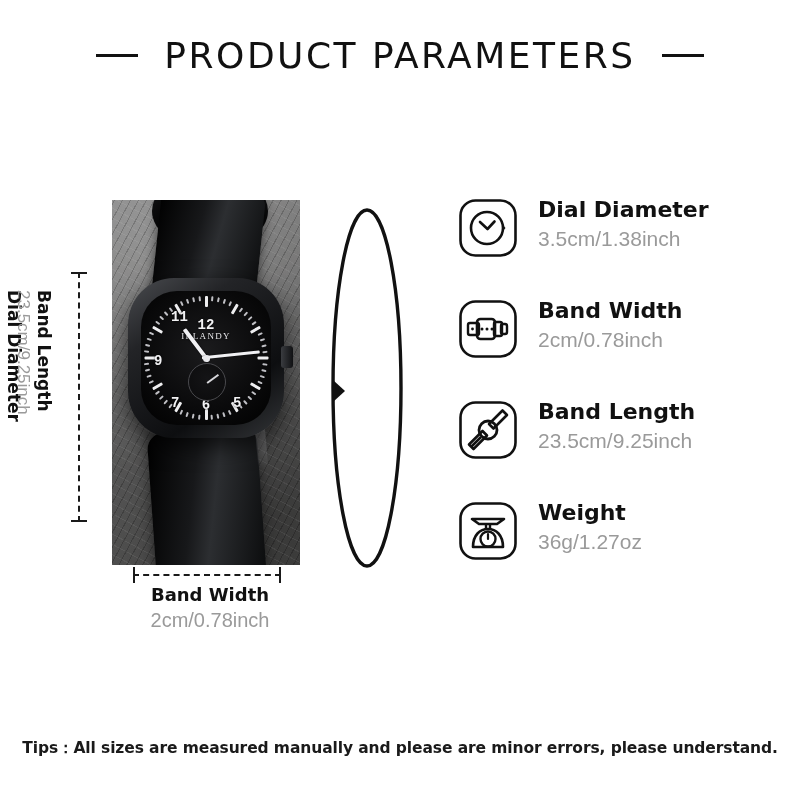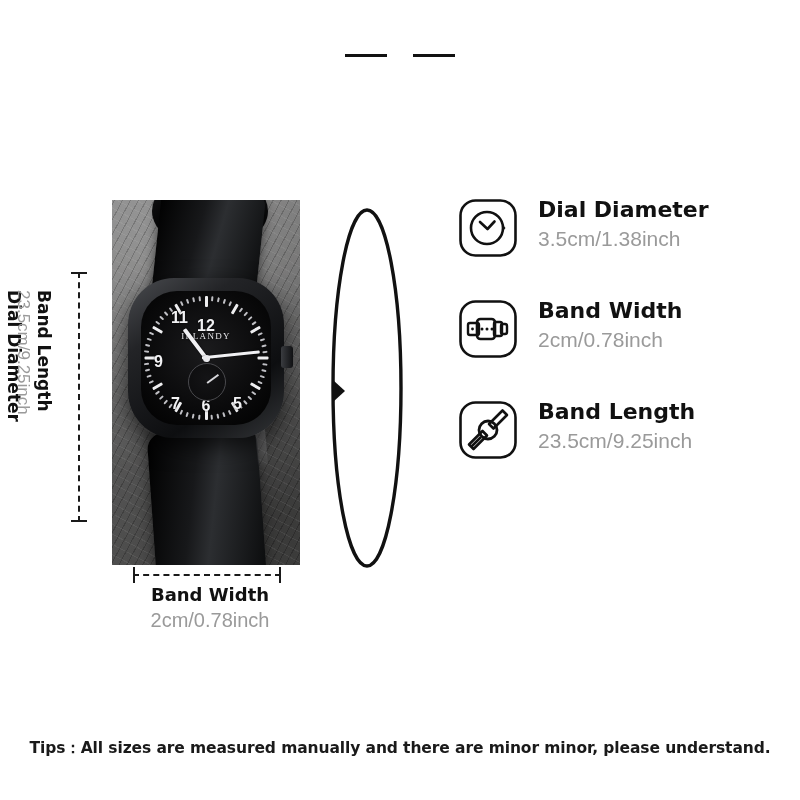--- a/index.html
+++ b/index.html
@@ -164,23 +164,23 @@
     text-align: center;
     font-family: "Liberation Serif", serif;
     font-size: 9px;
     letter-spacing: 1.3px;
     color: #e9e9ec;
     text-shadow: 0 0 2px rgba(0,0,0,.9);
   }
   .num {
     position: absolute;
     color: #f2f2f4;
-    font-size: 16px;
+    font-size: 14px;
     font-weight: 700;
-    font-family: Liberation Sans, sans-serif;
+    font-family: Liberation Mono, monospace;
     text-shadow: 0 0 2px rgba(0,0,0,.8);
   }
   .n12 { left: 50%; top: 26px; transform: translateX(-50%); }
   .n11 { left: 30px; top: 18px; }
   .n9  { left: 13px; top: 62px; }
   .n7  { left: 30px; top: 104px; }
   .n6  { left: 50%; top: 106px; transform: translateX(-50%); }
   .n5  { left: 92px; top: 104px; }
   .tick {
     position: absolute;
@@ -409,20 +409,21 @@
     color: #1a1a1a;
     font-family: "DejaVu Sans", sans-serif;
     letter-spacing: -0.1px;
   }
 </style>
 </head>
 <body>
 
 <div class="title-row">
   <span class="title-dash"></span>
+  <span class="title-text">PRODUCT  PARAMETERS</span>
   <span class="title-dash"></span>
 </div>
 
 <div class="photo-wrap">
   <div class="pavement"></div>
 
   <div class="strap strap-top-arc"></div>
   <div class="strap strap-top"></div>
   <div class="strap strap-bottom"></div>
   <div class="strap-edge-hi"></div>
@@ -593,16 +594,32 @@
         <path d="M44.5 10.5 L31 24 L35.5 28.5 L49 15 Z" fill="none" stroke="#111" stroke-width="2.6" stroke-linejoin="round"></path>
         <circle cx="30" cy="30" r="9" fill="none" stroke="#111" stroke-width="2.8"></circle>
       </svg>
     </div>
     <div class="spec-text">
       <div class="spec-title">Band Length</div>
       <div class="spec-val">23.5cm/9.25inch</div>
     </div>
   </div>
 
-
-</div>
-
-<div class="footer">Tips：All sizes are measured manually and there are minor minor, please understand.</div>
+  <div class="spec-row">
+    <div class="spec-icon">
+      <svg width="60" height="60" viewBox="0 0 60 60">
+        <rect x="2.5" y="2.5" width="55" height="55" rx="15" fill="none" stroke="#111" stroke-width="2.6"></rect>
+        <path d="M14 18 L46 18 L39 23 L21 23 Z" fill="none" stroke="#111" stroke-width="2.6" stroke-linejoin="round"></path>
+        <path d="M28 23 L28 28 M32 23 L32 28" stroke="#111" stroke-width="2.4"></path>
+        <path d="M15 46 C15 34 22 28 30 28 C38 28 45 34 45 46 Z" fill="none" stroke="#111" stroke-width="2.6" stroke-linejoin="round"></path>
+        <circle cx="30" cy="38" r="7.5" fill="none" stroke="#111" stroke-width="2.4"></circle>
+        <path d="M30 33 L30 38" stroke="#111" stroke-width="2.2" stroke-linecap="round"></path>
+      </svg>
+    </div>
+    <div class="spec-text">
+      <div class="spec-title">Weight</div>
+      <div class="spec-val">36g/1.27oz</div>
+    </div>
+  </div>
+
+</div>
+
+<div class="footer">Tips：All sizes are measured manually and please are minor errors, please understand.</div>
 
 </body></html>

